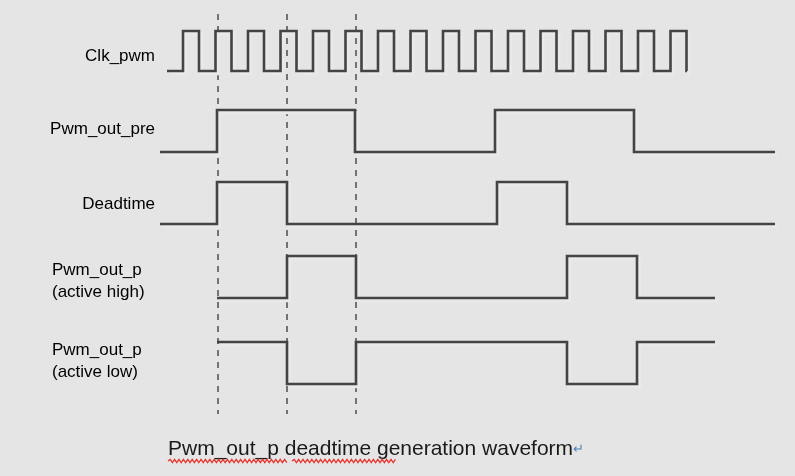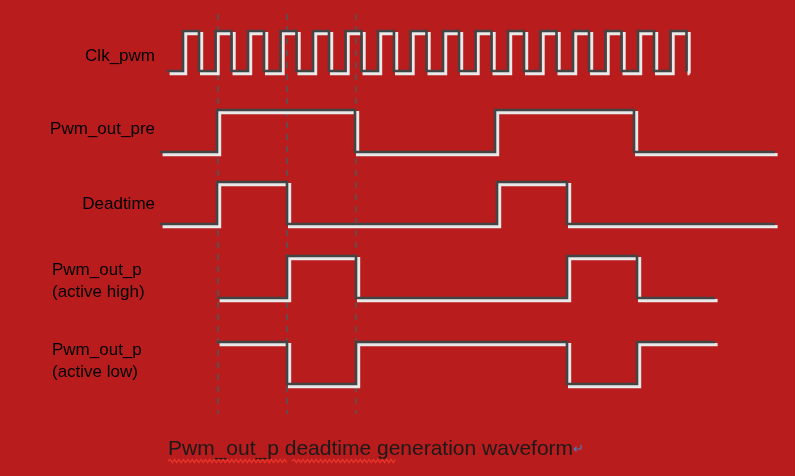--- a/index.html
+++ b/index.html
@@ -9,21 +9,21 @@
     background: #ffffff;
   }
   body {
     font-family: "Liberation Sans", sans-serif;
     color: #000000;
   }
   #page {
     position: relative;
     width: 795px;
     height: 476px;
-    background: #b91c1c;
+    background: #e5e5e5;
     overflow: hidden;
     text-align: center;
   }
   #diagram {
     position: absolute;
     left: 0;
     top: 0;
     width: 795px;
     height: 476px;
   }

